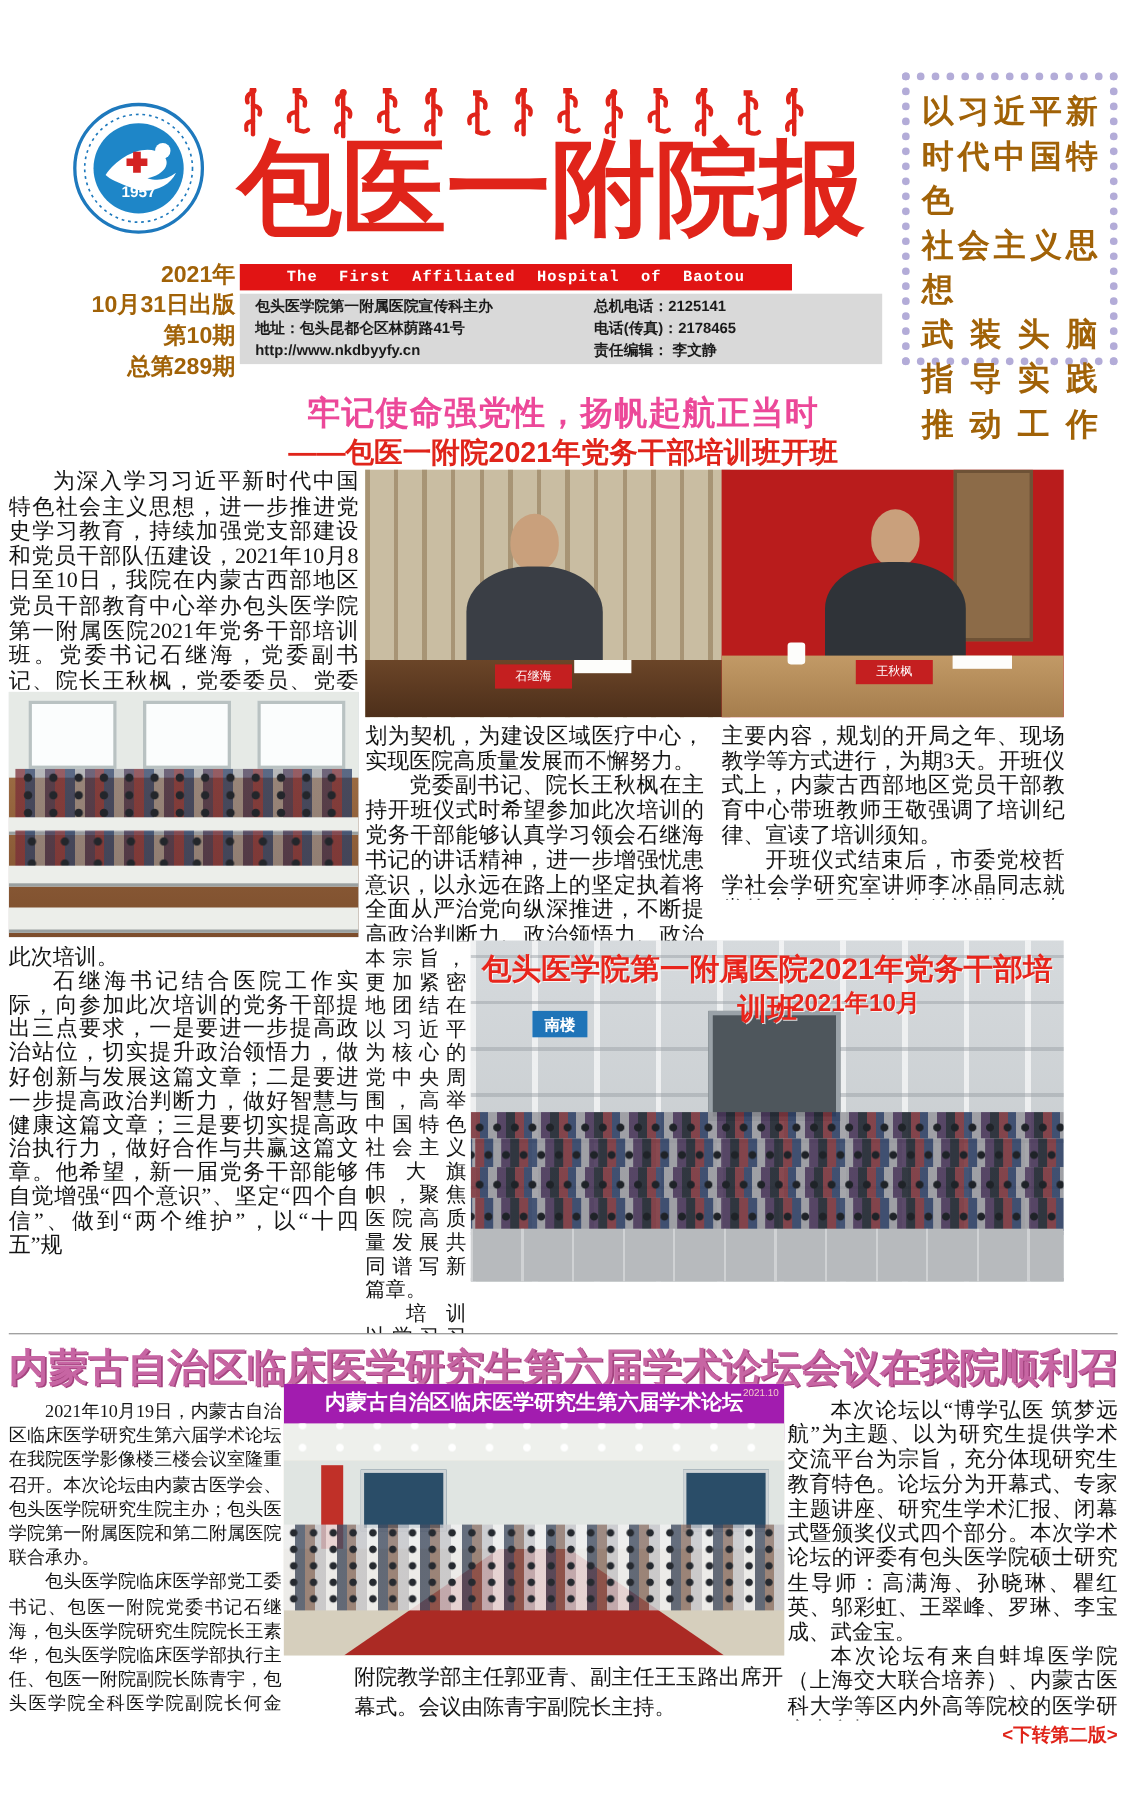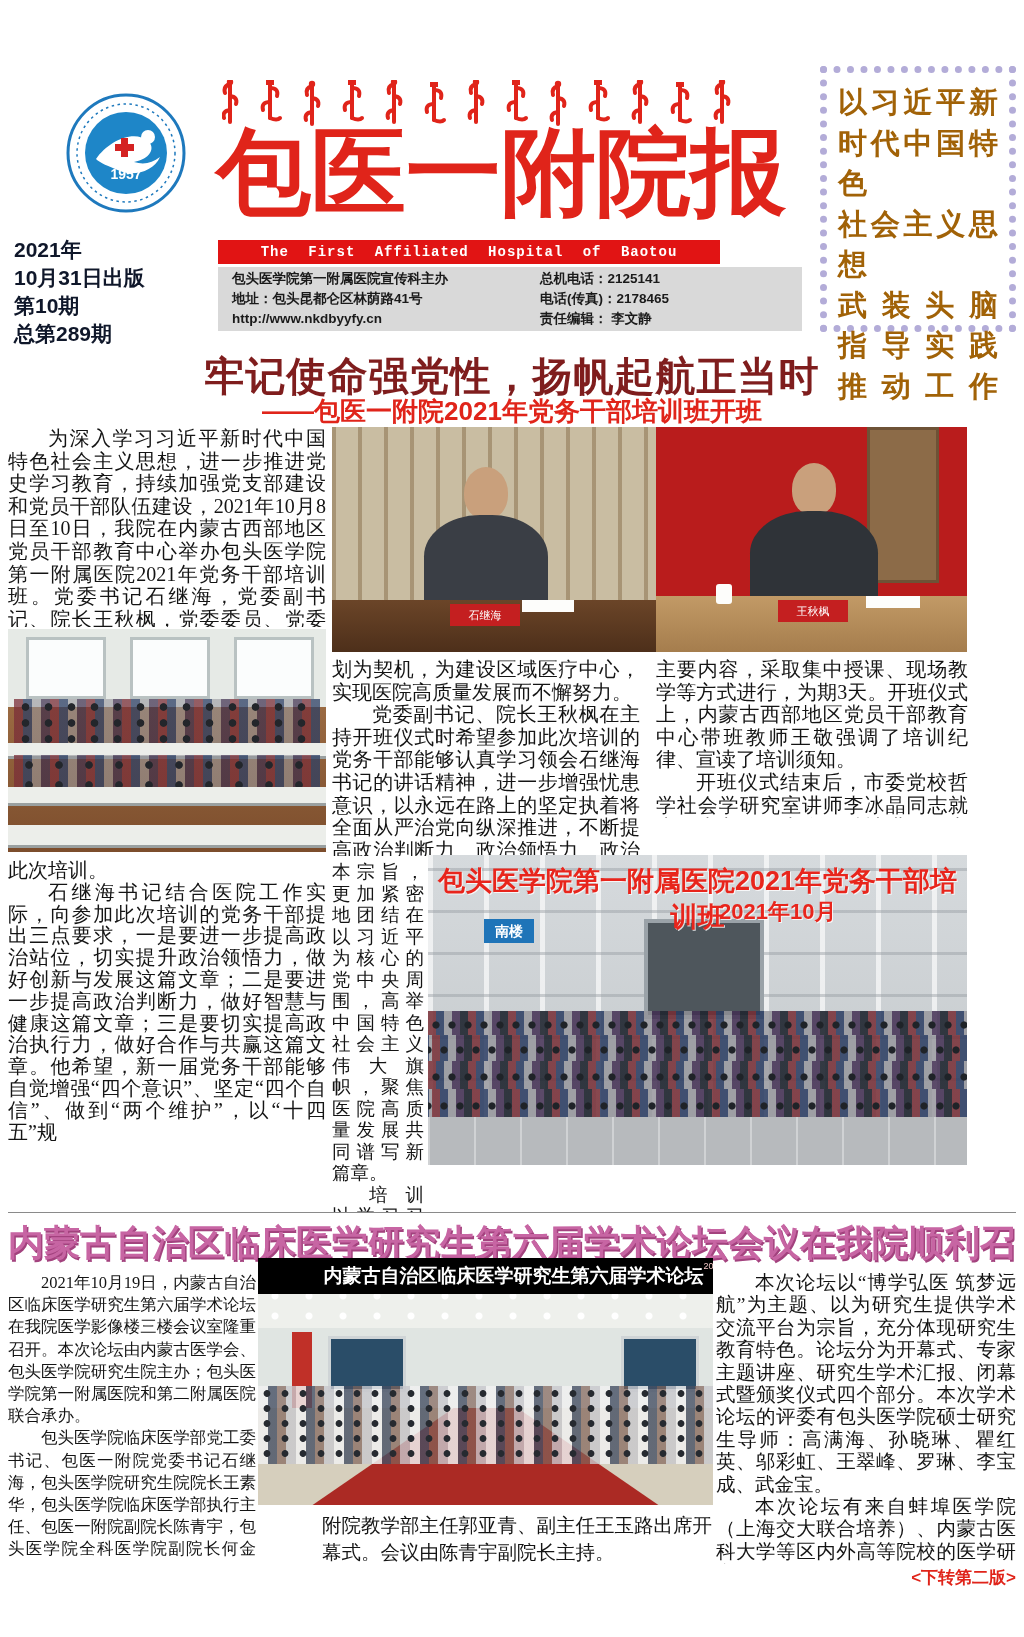--- a/index.html
+++ b/index.html
@@ -2,45 +2,45 @@
 <html><head>
 <meta charset="utf-8">
 <style>
   html,body{margin:0;padding:0;background:#fff;}
   .page{position:relative;width:1024px;height:1637px;background:#ffffff;overflow:hidden;
         font-family:"Liberation Serif","DejaVu Serif",serif;color:#111;}
   .abs{position:absolute;}
 
   
   .logo-wrap{left:66px;top:92px;width:120px;height:122px;}
-  .date-block{left:14px;top:236px;width:200px;text-align:left;
+  .date-block{left:14px;top:236px;width:200px;text-align:right;
               font-family:"Liberation Sans","DejaVu Sans",sans-serif;font-weight:bold;
-              font-size:21px;line-height:28px;color:#0f172a;}
+              font-size:21px;line-height:28px;color:#a16207;}
   .mongol{left:222px;top:80px;width:528px;height:46px;}
   .paper-title{left:216px;top:116px;width:576px;height:112px;display:flex;justify-content:space-between;
                font-family:"DejaVu Serif","Liberation Serif",serif;font-weight:bold;
                font-size:95px;line-height:112px;color:#e0241a;white-space:nowrap;}
   .en-bar{left:218px;top:240px;width:502px;height:24px;background:#e11414;color:#fff;
           font-family:"Liberation Mono","DejaVu Sans Mono",monospace;font-weight:bold;
           font-size:14px;line-height:24px;text-align:center;word-spacing:10px;letter-spacing:1px;}
   .info-box{left:218px;top:267px;width:584px;height:64px;background:#d9d9d9;
             font-family:"Liberation Sans","DejaVu Sans",sans-serif;font-weight:bold;
             font-size:13.5px;line-height:20px;color:#1a1a1a;display:flex;}
   .info-left{width:55%;padding:2px 0 16px 14px;}
   .info-right{width:45%;padding:2px 10px 0 0;}
   .slogan-box{left:820px;top:66px;width:196px;height:266px;border:7px dotted #b3acd8;
               background:#fff;box-sizing:border-box;padding:9px 11px;}
   .slogan-line{font-family:"Liberation Sans","DejaVu Sans",sans-serif;font-weight:bold;
                font-size:29px;line-height:40.5px;color:#a16207;
                text-align:justify;text-align-last:justify;}
 
   
-  .headline1{left:0;top:354px;width:1024px;text-align:center;color:#7f1d1d;
+  .headline1{left:0;top:354px;width:1024px;text-align:center;color:#ec4899;
              font-family:"Liberation Sans","DejaVu Sans",sans-serif;font-weight:900;
-             font-size:40px;line-height:44px;letter-spacing:1px;}
+             font-size:30px;line-height:44px;letter-spacing:1px;}
   .subheadline1{left:0;top:396px;width:1024px;text-align:center;color:#e0241a;
              font-family:"Liberation Sans","DejaVu Sans",sans-serif;font-weight:bold;
              font-size:26px;line-height:30px;}
   .body-text{font-size:20px;line-height:22.6px;text-align:justify;color:#141414;overflow:hidden;}
   .body-text p{margin:0;}
   .body-text p.ind{text-indent:2em;}
   .col1p1{left:8px;top:427px;width:318px;height:200px;}
   .col1rest{left:8px;top:860px;width:318px;height:352px;line-height:21.8px;}
   .col2text{left:332px;top:658px;width:308px;height:198px;}
   .col2narrow{left:332px;top:862px;width:92px;height:350px;font-size:18.5px;line-height:21.5px;}
@@ -91,23 +91,23 @@
   .pavement{position:absolute;left:0;bottom:0;width:100%;height:48px;background:
         repeating-linear-gradient(90deg,rgba(255,255,255,.35) 0 2px,rgba(0,0,0,0) 2px 46px),#b7babd;}
 
   
   .headline2{left:0;top:1220px;width:1024px;text-align:center;color:#c765a3;
              font-family:"Liberation Sans","DejaVu Sans",sans-serif;font-weight:900;
              font-size:36px;line-height:46px;text-shadow:1.5px 1.5px 0 #a3427e;}
   .a2col1{left:8px;top:1272px;width:248px;height:288px;font-size:16.5px;line-height:22.2px;}
   .a2col3{left:716px;top:1272px;width:300px;height:292px;font-size:19.5px;line-height:22.4px;}
   .a2photo{left:258px;top:1258px;width:455px;height:247px;background:#ded9cd;}
-  .a2banner{position:absolute;left:0;top:0;width:100%;height:51px;background:#000000;color:#fff;
+  .a2banner{position:absolute;left:0;top:0;width:100%;height:51px;background:#a21caf;color:#fff;
             font-family:"Liberation Sans",sans-serif;font-weight:bold;font-size:19px;
-            line-height:36px;text-align:center;padding-left:28px;}
+            line-height:36px;text-align:center;}
   .a2banner-date{position:absolute;right:5px;top:3px;font-size:9px;font-weight:normal;color:#f3c7c7;line-height:10px;}
   .a2room-ceiling{position:absolute;left:0;top:36px;width:100%;height:34px;background:
             radial-gradient(circle,#ffffff 3px,transparent 4px) 0 12px/34px 20px,#eef0ec;}
   .a2room-wall{position:absolute;left:0;top:70px;width:100%;height:80px;background:#e0e5e2;}
   .a2screen{position:absolute;top:78px;width:72px;height:50px;background:#2a4d68;border:3px solid #cfd4d6;}
   .a2pillar{position:absolute;left:34px;top:74px;width:20px;height:92px;background:#c03028;}
   .a2crowd{position:absolute;left:0;top:128px;width:100%;height:78px;
         background-image:radial-gradient(circle,#262a30 3px,transparent 3.8px),
         repeating-linear-gradient(90deg,rgba(240,240,240,.85) 0 10px,rgba(70,80,100,.8) 10px 19px,rgba(130,100,90,.7) 19px 28px,rgba(200,200,205,.8) 28px 38px);
         background-size:18px 15px,auto;}
@@ -250,21 +250,21 @@
     <div class="door"></div>
     <div class="spk-head" style="left:136px;top:36px;width:44px;height:52px;"></div>
     <div class="spk-body" style="left:94px;top:84px;width:128px;height:94px;background:#2f3338;"></div>
     <div class="desk-band" style="bottom:0;height:56px;background:linear-gradient(#c29a66,#a57d4d);"></div>
     <div class="paper" style="left:210px;bottom:44px;width:54px;height:12px;"></div>
     <div class="paper" style="left:60px;bottom:48px;width:16px;height:20px;border-radius:3px;"></div>
     <div class="nameplate" style="left:122px;bottom:30px;width:70px;height:22px;font-size:11px;line-height:22px;">王秋枫</div>
   </div>
 
   <div class="abs body-text col3text">
-    <p class="cont">主要内容，采取集中授课、现场教学等方式进行，为期3天。开班仪式上，内蒙古西部地区党员干部教育中心带班教师王敬强调了培训纪律、宣读了培训须知。</p>
+    <p class="cont">主要内容，规划的开局之年、现场教学等方式进行，为期3天。开班仪式上，内蒙古西部地区党员干部教育中心带班教师王敬强调了培训纪律、宣读了培训须知。</p>
     <p class="ind">开班仪式结束后，市委党校哲学社会学研究室讲师李冰晶同志就党的十九届五中全会精神进行了专题解读。</p>
   </div>
 
   <div class="abs photo bigphoto">
     <div class="door"></div>
     <div class="sign">南楼</div>
     <div class="bp-title">包头医学院第一附属医院2021年党务干部培训班</div>
     <div class="bp-date">2021年10月</div>
     <div class="crowd-row" style="top:156px;height:24px;"></div>
     <div class="crowd-row" style="top:180px;height:26px;background-position:8px 2px,4px 0;"></div>

